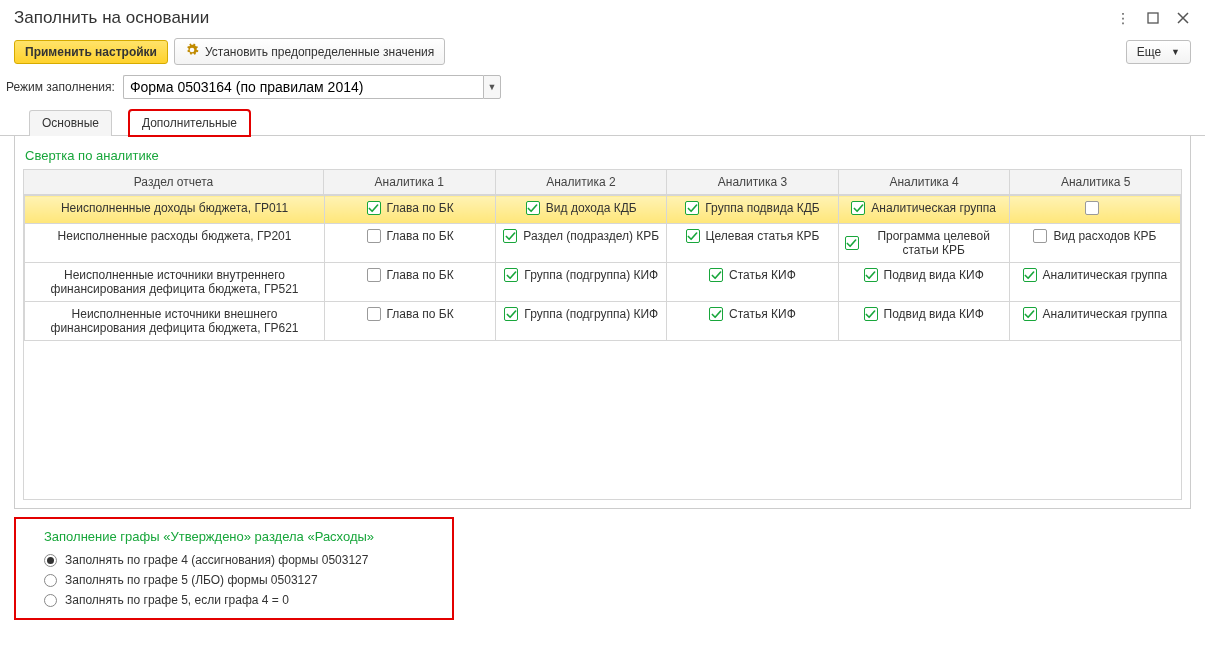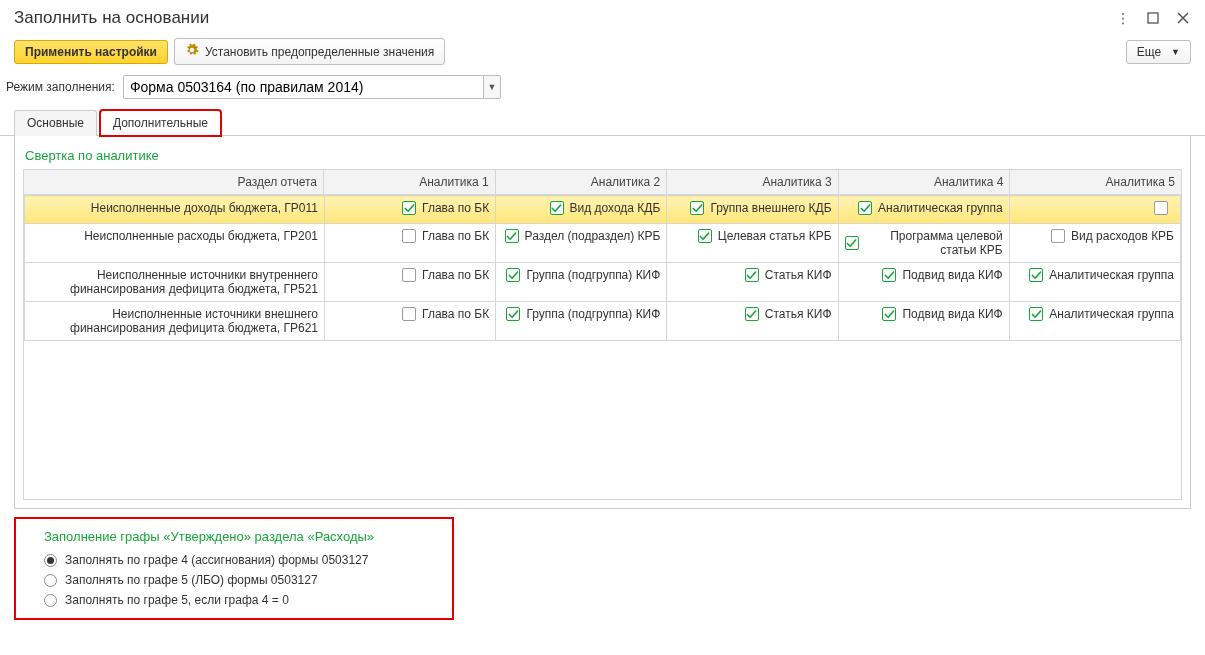--- a/index.html
+++ b/index.html
@@ -90,23 +90,23 @@
     width:18px;
     display:flex;align-items:center;justify-content:center;
     background:#f7f7f7;
     cursor:pointer;
     border-radius:0 2px 2px 0;
     font-size:9px;
     color:#555;
   }
   .tabs {
     display:flex;
-    padding: 0 14px;
+    padding: 0 29px;
     border-bottom:1px solid #ccc;
-    gap:4px;
+    gap:18px;
   }
   .tab {
     padding:5px 12px;
     border:1px solid #ccc;
     border-bottom:none;
     background:#f5f5f5;
     margin-right:-1px;
     cursor:pointer;
     border-radius:3px 3px 0 0;
     position:relative;
@@ -133,21 +133,21 @@
     padding: 4px 2px 6px 2px;
   }
   table.grid {
     width:100%;
     border-collapse:collapse;
     table-layout:fixed;
   }
   table.grid th, table.grid td {
     border:1px solid #d6d6d6;
     padding:5px 6px;
-    text-align:right;
+    text-align:center;
     vertical-align:top;
     font-size:12px;
   }
   table.grid th {
     background:#f3f3f3;
     font-weight:normal;
     color:#444;
   }
   table.grid tr.selected td {
     background: linear-gradient(#fff3b3,#ffe679);
@@ -298,21 +298,21 @@
                   </svg>
     </span>
     <span>Вид дохода КДБ</span>
   </div></td>
             <td><div class="chk checked">
     <span class="box">
       <svg viewBox="0 0 16 16">
                     <path d="M2 8 L6 12 L14 3" stroke="#18a63b" stroke-width="2.4" fill="none" stroke-linecap="round" stroke-linejoin="round"></path>
                   </svg>
     </span>
-    <span>Группа внешнего КДБ</span>
+    <span>Группа подвида КДБ</span>
   </div></td>
             <td><div class="chk checked">
     <span class="box">
       <svg viewBox="0 0 16 16">
                     <path d="M2 8 L6 12 L14 3" stroke="#18a63b" stroke-width="2.4" fill="none" stroke-linecap="round" stroke-linejoin="round"></path>
                   </svg>
     </span>
     <span>Аналитическая группа</span>
   </div></td>
             <td><div class="chk">

